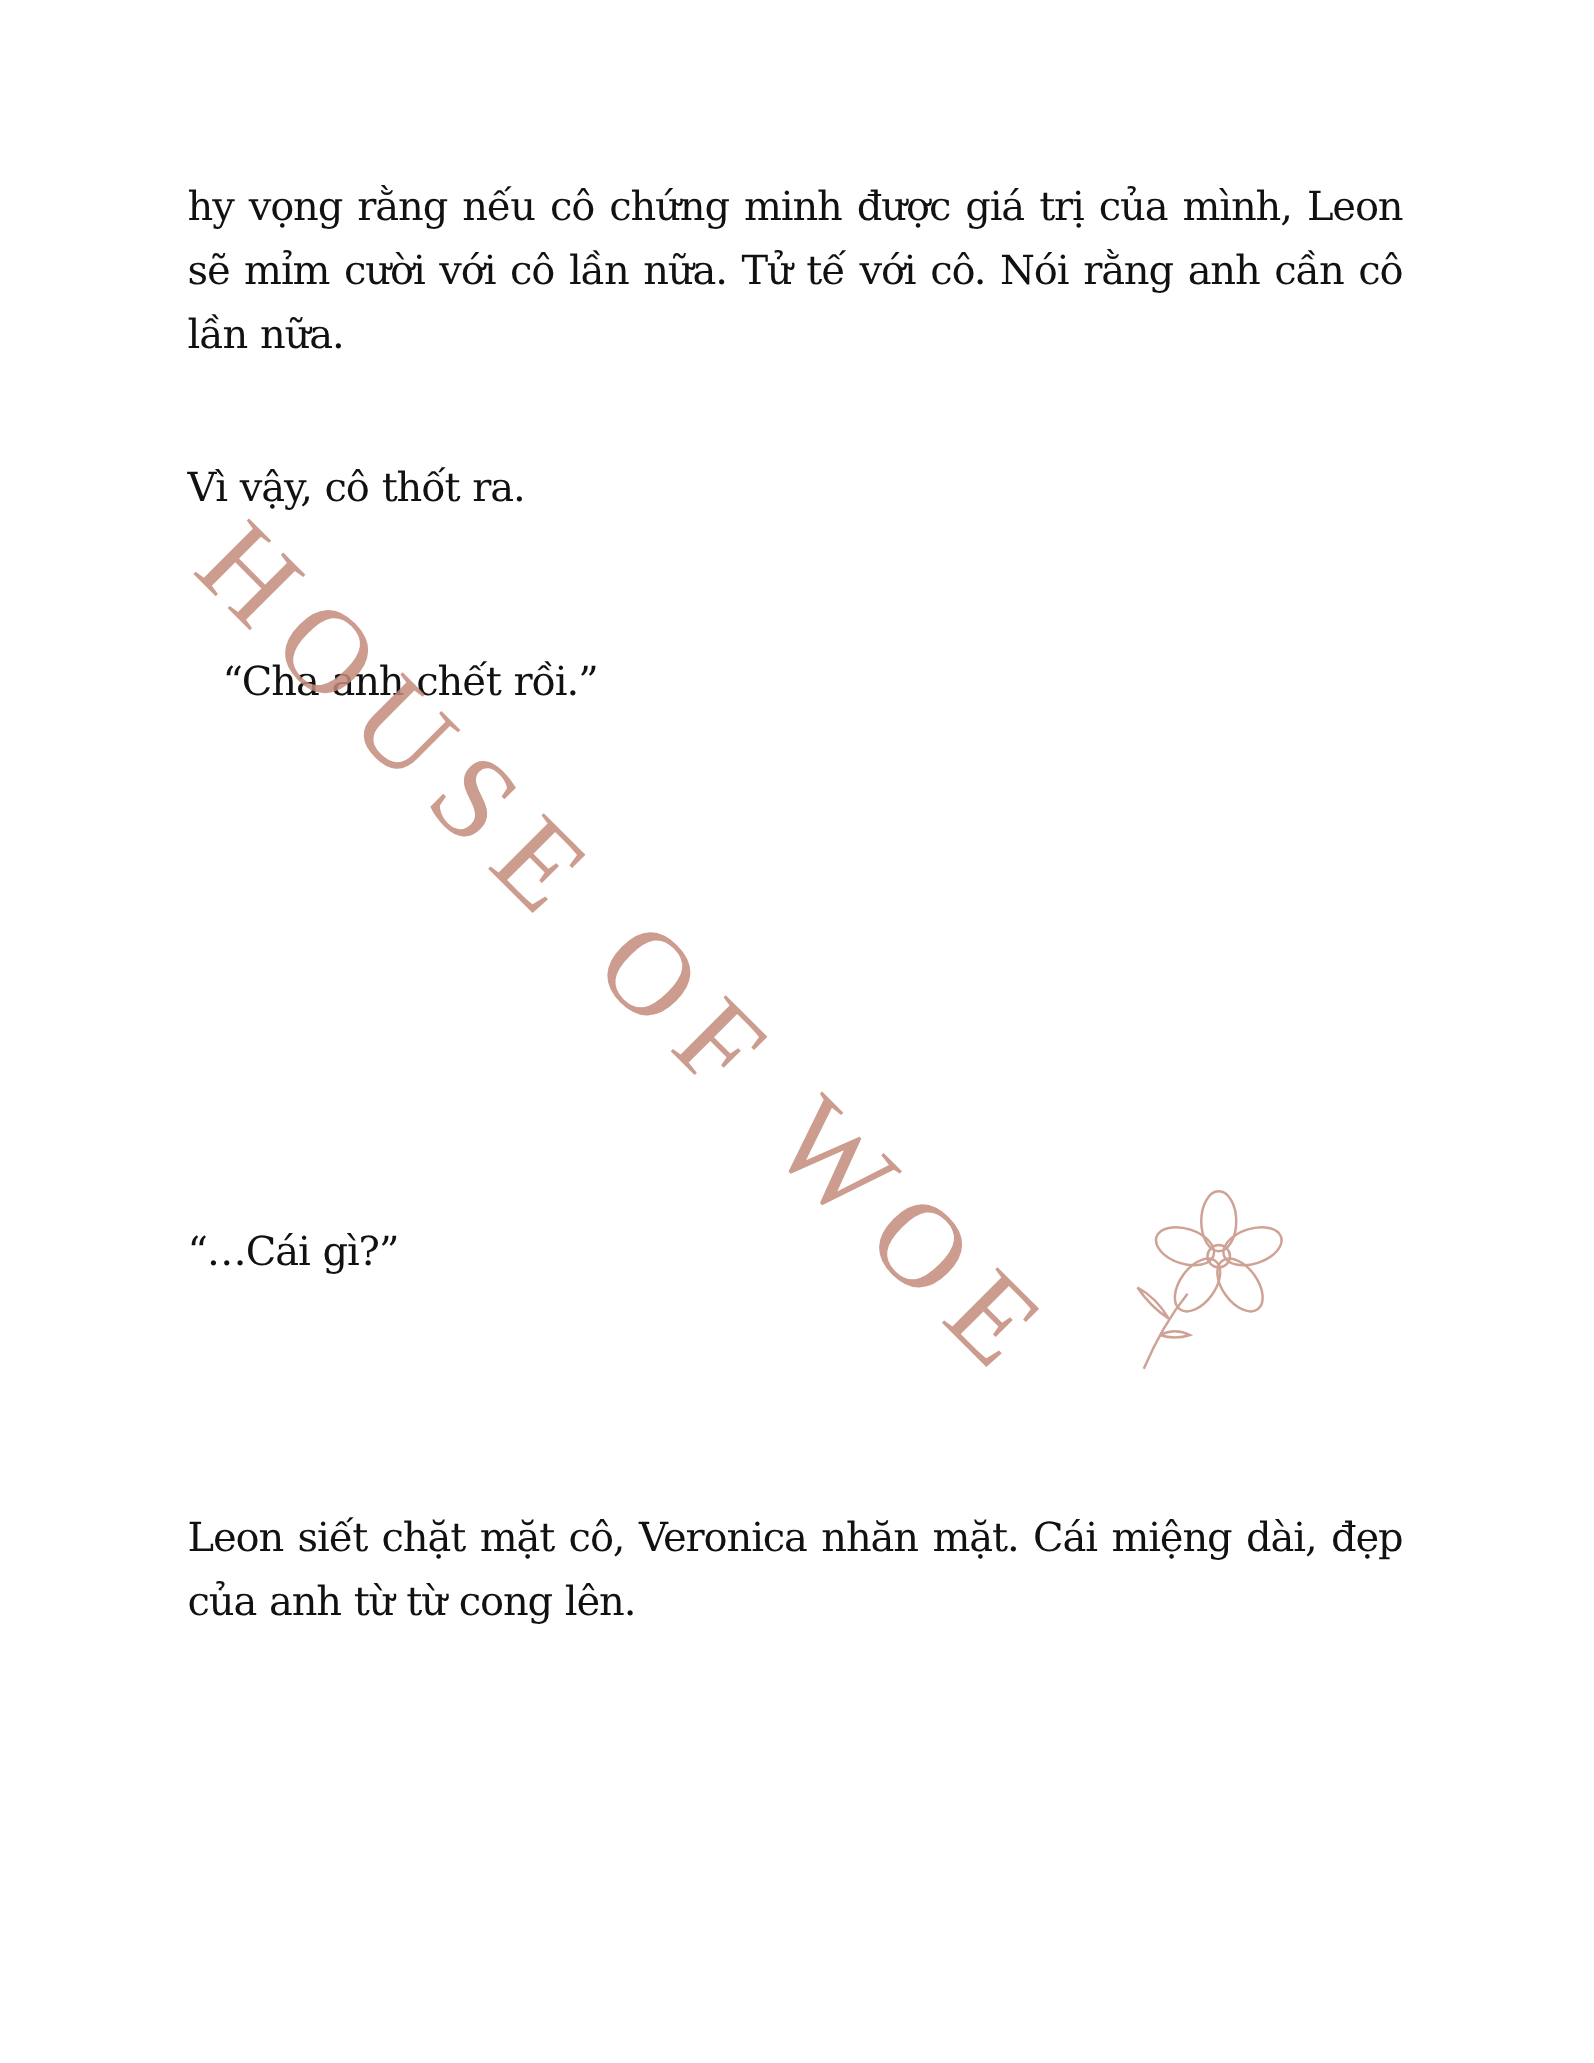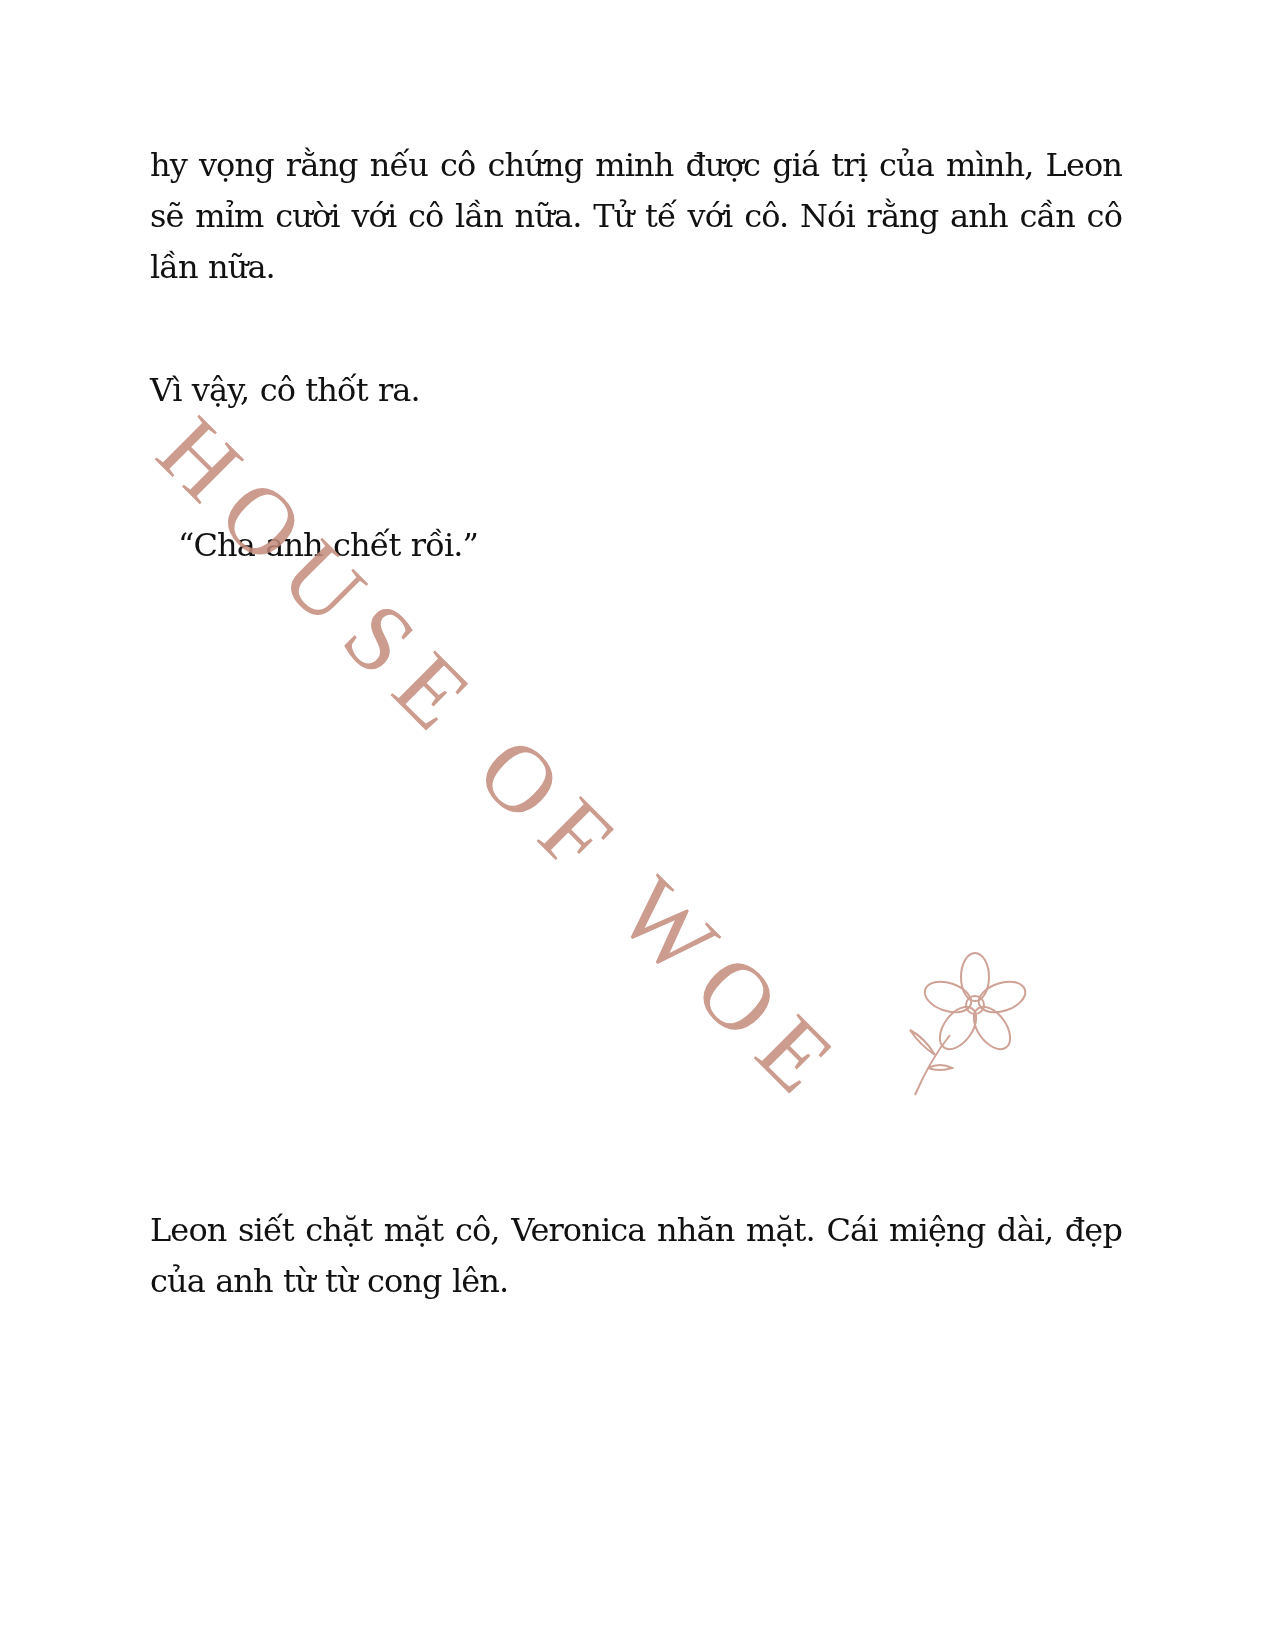--- a/index.html
+++ b/index.html
@@ -21,20 +21,21 @@
   }
   .flower { position: absolute; left: 880px; top: 950px; width: 160px; height: 150px; pointer-events: none; }
 </style>
 </head>
 <body>
 
 <div class="page">
   <div class="para last-line-left" style="top:140px;">hy vọng rằng nếu cô chứng minh được giá trị của mình, Leon sẽ mỉm cười với cô lần nữa. Tử tế với cô. Nói rằng anh cần cô lần nữa.</div>
   <div class="para" style="top:365px;">Vì vậy, cô thốt ra.</div>
   <div class="para" style="top:520px;margin-left:28px;">“Cha anh chết rồi.”</div>
+  <div class="para" style="top:976px;">“…Cái gì?”</div>
   <div class="para last-line-left" style="top:1205px;">Leon siết chặt mặt cô, Veronica nhăn mặt. Cái miệng dài, đẹp của anh từ từ cong lên.</div>
 
   <div class="watermark">HOUSE OF WOE</div>
 
   <svg class="flower" viewBox="0 0 160 150" fill="none" stroke="#c48b7c" stroke-width="2" opacity="0.8">
     <g transform="translate(95,55)">
       <ellipse cx="0" cy="-28" rx="14" ry="24"></ellipse>
       <ellipse cx="27" cy="-8" rx="14" ry="24" transform="rotate(72 27 -8)"></ellipse>
       <ellipse cx="17" cy="23" rx="14" ry="24" transform="rotate(144 17 23)"></ellipse>
       <ellipse cx="-17" cy="23" rx="14" ry="24" transform="rotate(216 -17 23)"></ellipse>

